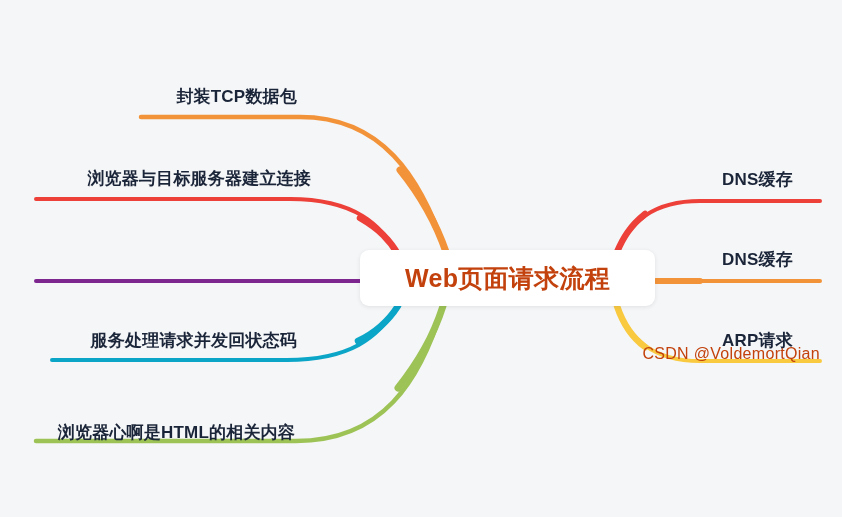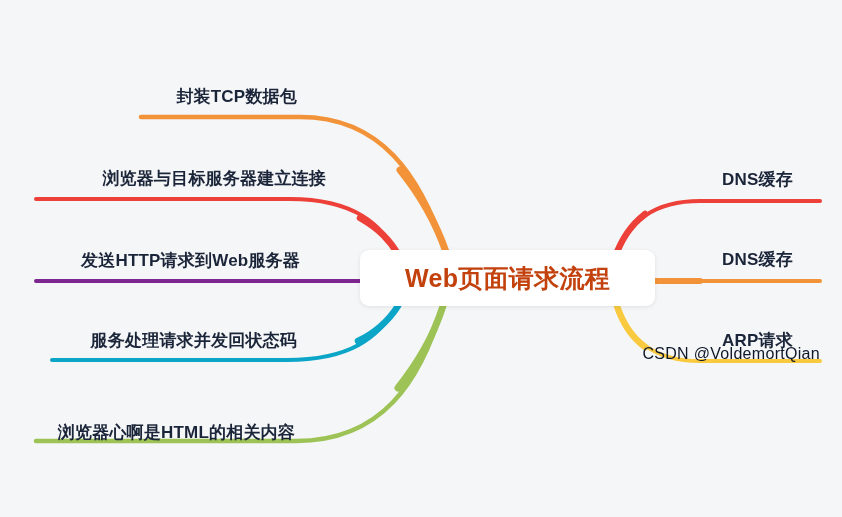--- a/index.html
+++ b/index.html
@@ -60,21 +60,21 @@
     color: #c2410c;
     font-size: 25px;
     font-weight: bold;
     letter-spacing: 0.3px;
     white-space: nowrap;
   }
   #watermark {
     position: absolute;
     right: 22px;
     bottom: 14px;
-    color: #0f172a;
+    color: #c2410c;
     font-size: 16px;
     letter-spacing: 0.3px;
     white-space: nowrap;
     margin-top: 44px;
   }
 </style>
 </head>
 <body>
 
 <div id="canvas">
@@ -100,23 +100,22 @@
 
     <path d="M820,281 L656,281" fill="none" stroke="#f39339" stroke-width="4" stroke-linecap="round"></path>
     <path d="M700,281 L656,281" fill="none" stroke="#f39339" stroke-width="6" stroke-linecap="round"></path>
 
     <path d="M820,361 L700,361 C652,361 629,338 617,306" fill="none" stroke="#f9c940" stroke-width="4" stroke-linecap="round"></path>
     <path d="M645,347 C630,336 622,321 617,306" fill="none" stroke="#f9c940" stroke-width="6.5" stroke-linecap="round"></path>
   </svg>
 
   <div class="node-label left" style="right:545px; top:88px;">封装TCP数据包</div>
 
-  <div class="node-label left" style="right:516px; top:170px;">浏览器与目标服务器建立连接</div>
+  <div class="node-label left" style="right:531px; top:170px;">浏览器与目标服务器建立连接</div>
 
-  <div class="node-label left" style="right:542px; top:252px;">发送HTTP请求到Web服务器</div>
 
   <div class="node-label left" style="right:545px; top:332px;">服务处理请求并发回状态码</div>
 
   <div class="node-label left" style="right:547px; top:412px;margin-top:12px;">浏览器心啊是HTML的相关内容</div>
 
   <div class="node-label right" style="left:722px; top:171px;">DNS缓存</div>
 
   <div class="node-label right" style="left:722px; top:251px;">DNS缓存</div>
 
   <div class="node-label right" style="left:722px; top:332px;">ARP请求</div>

